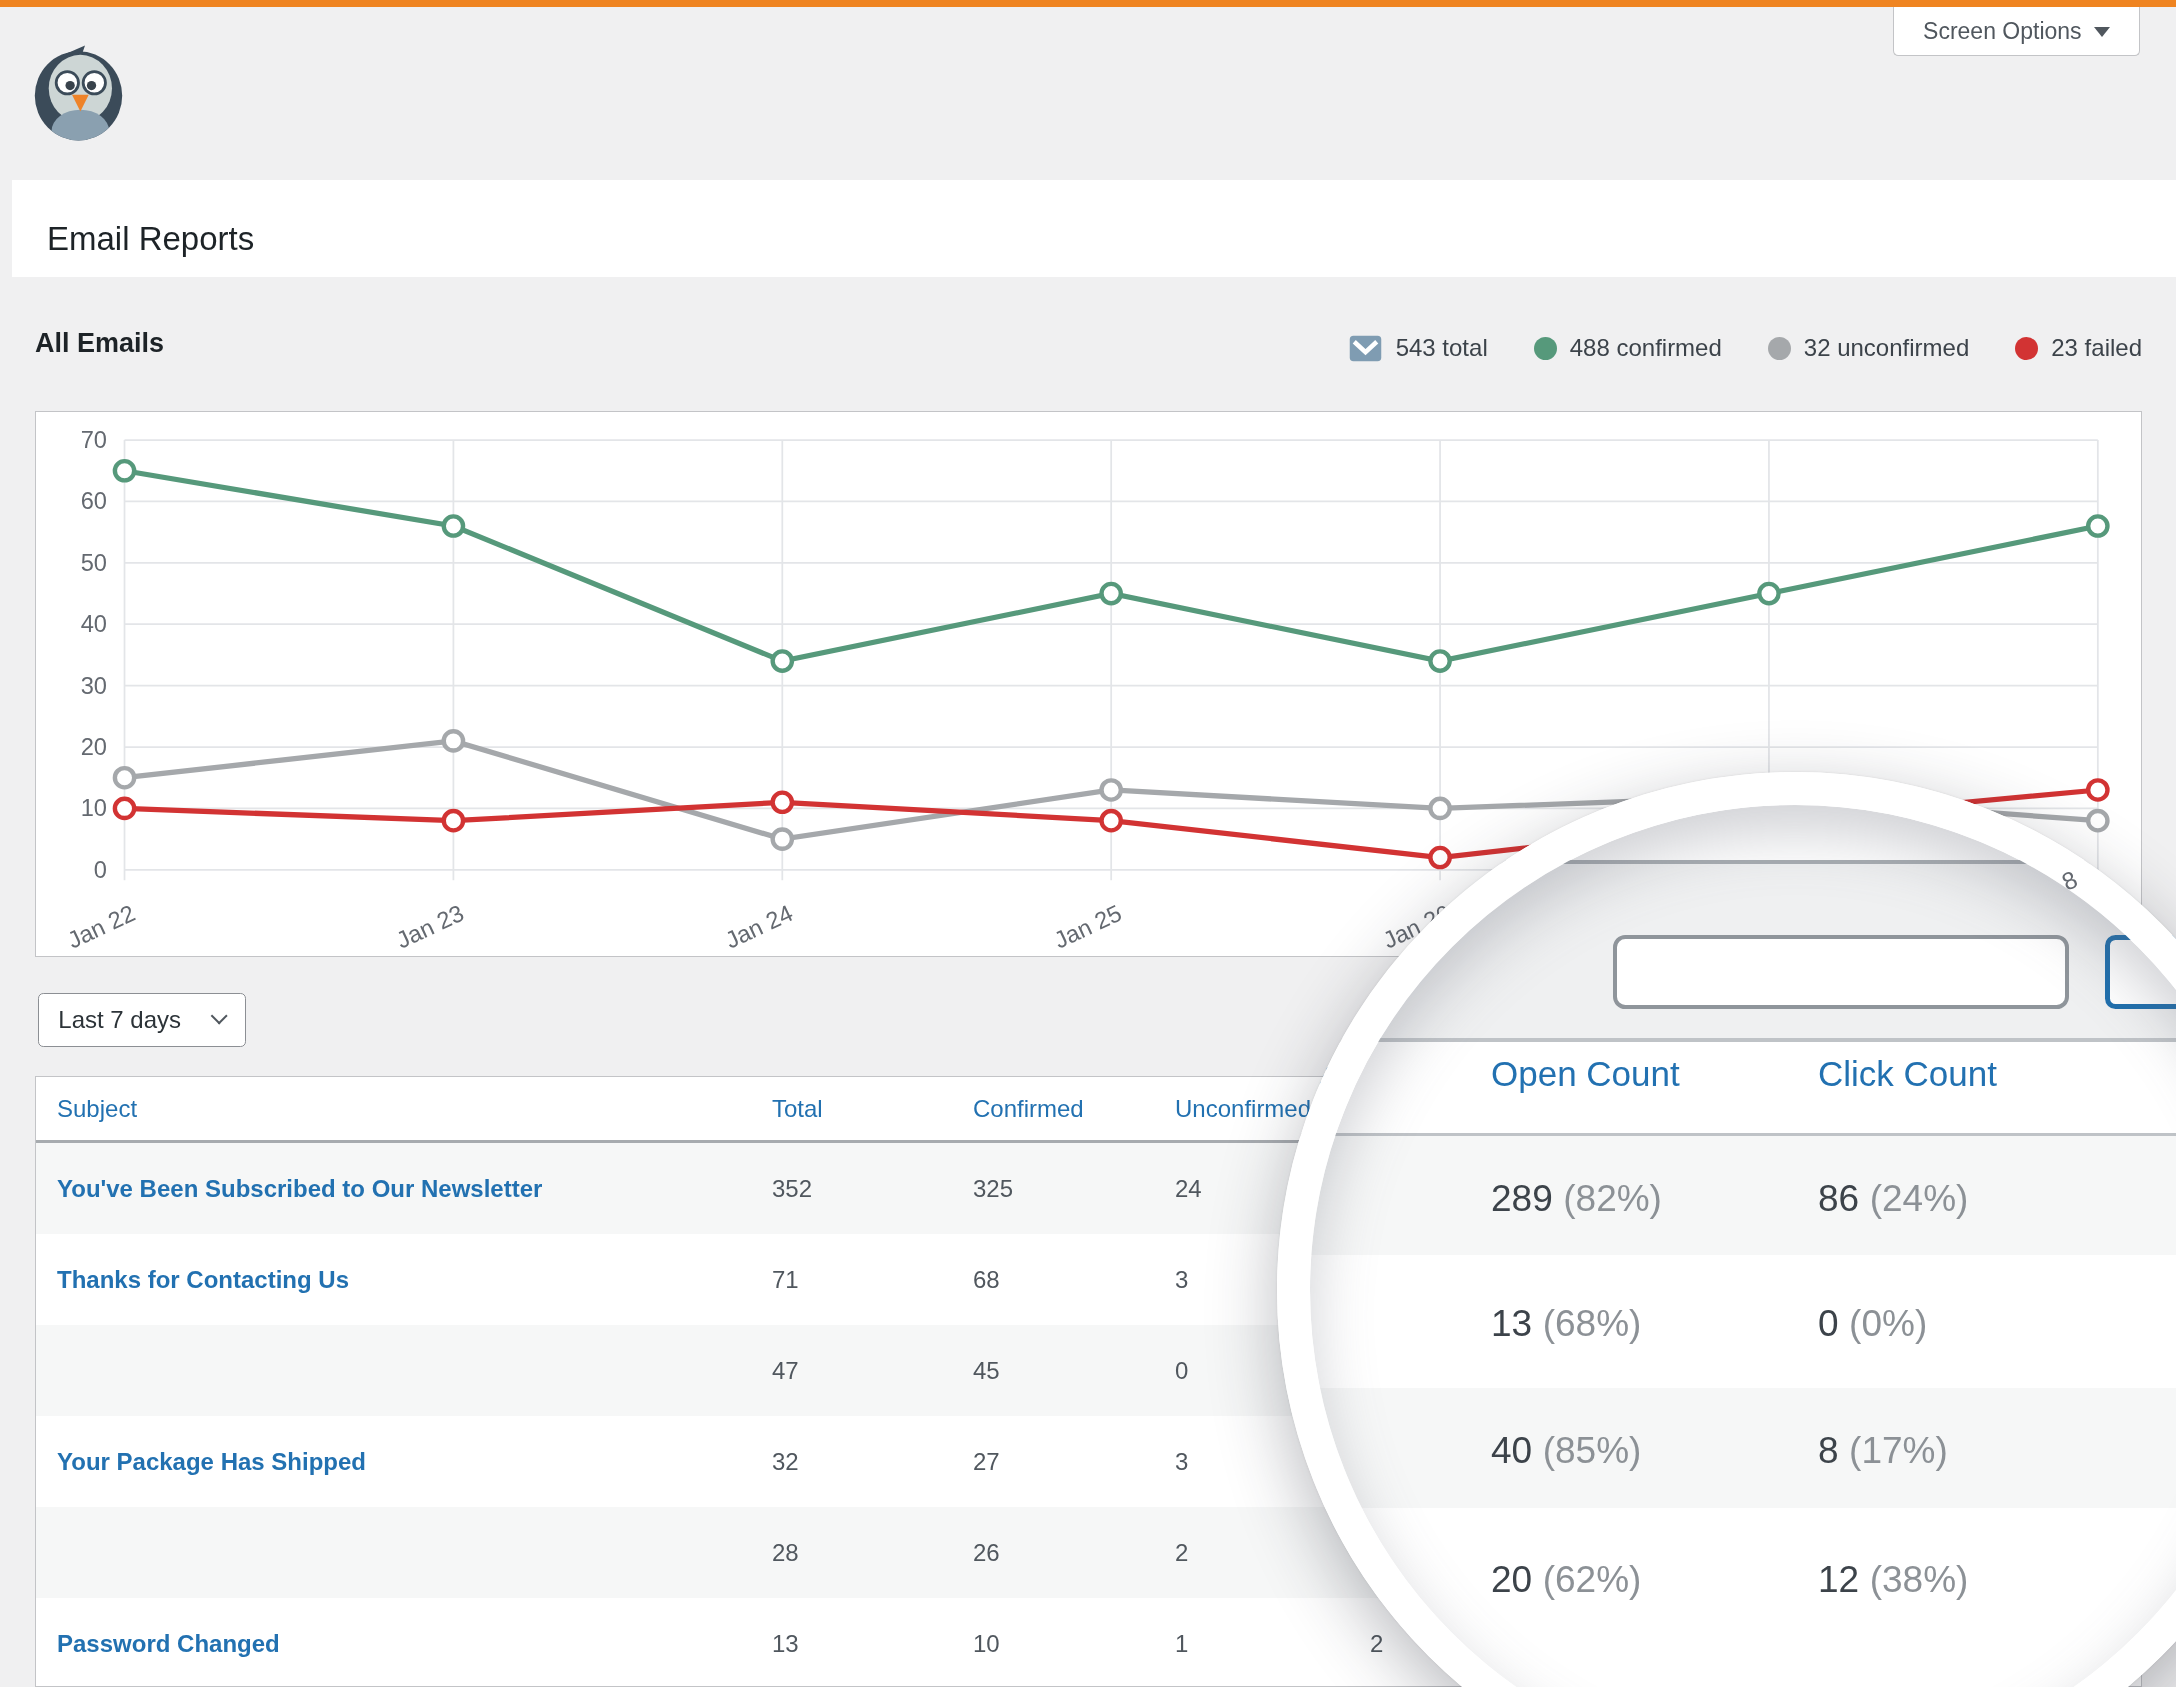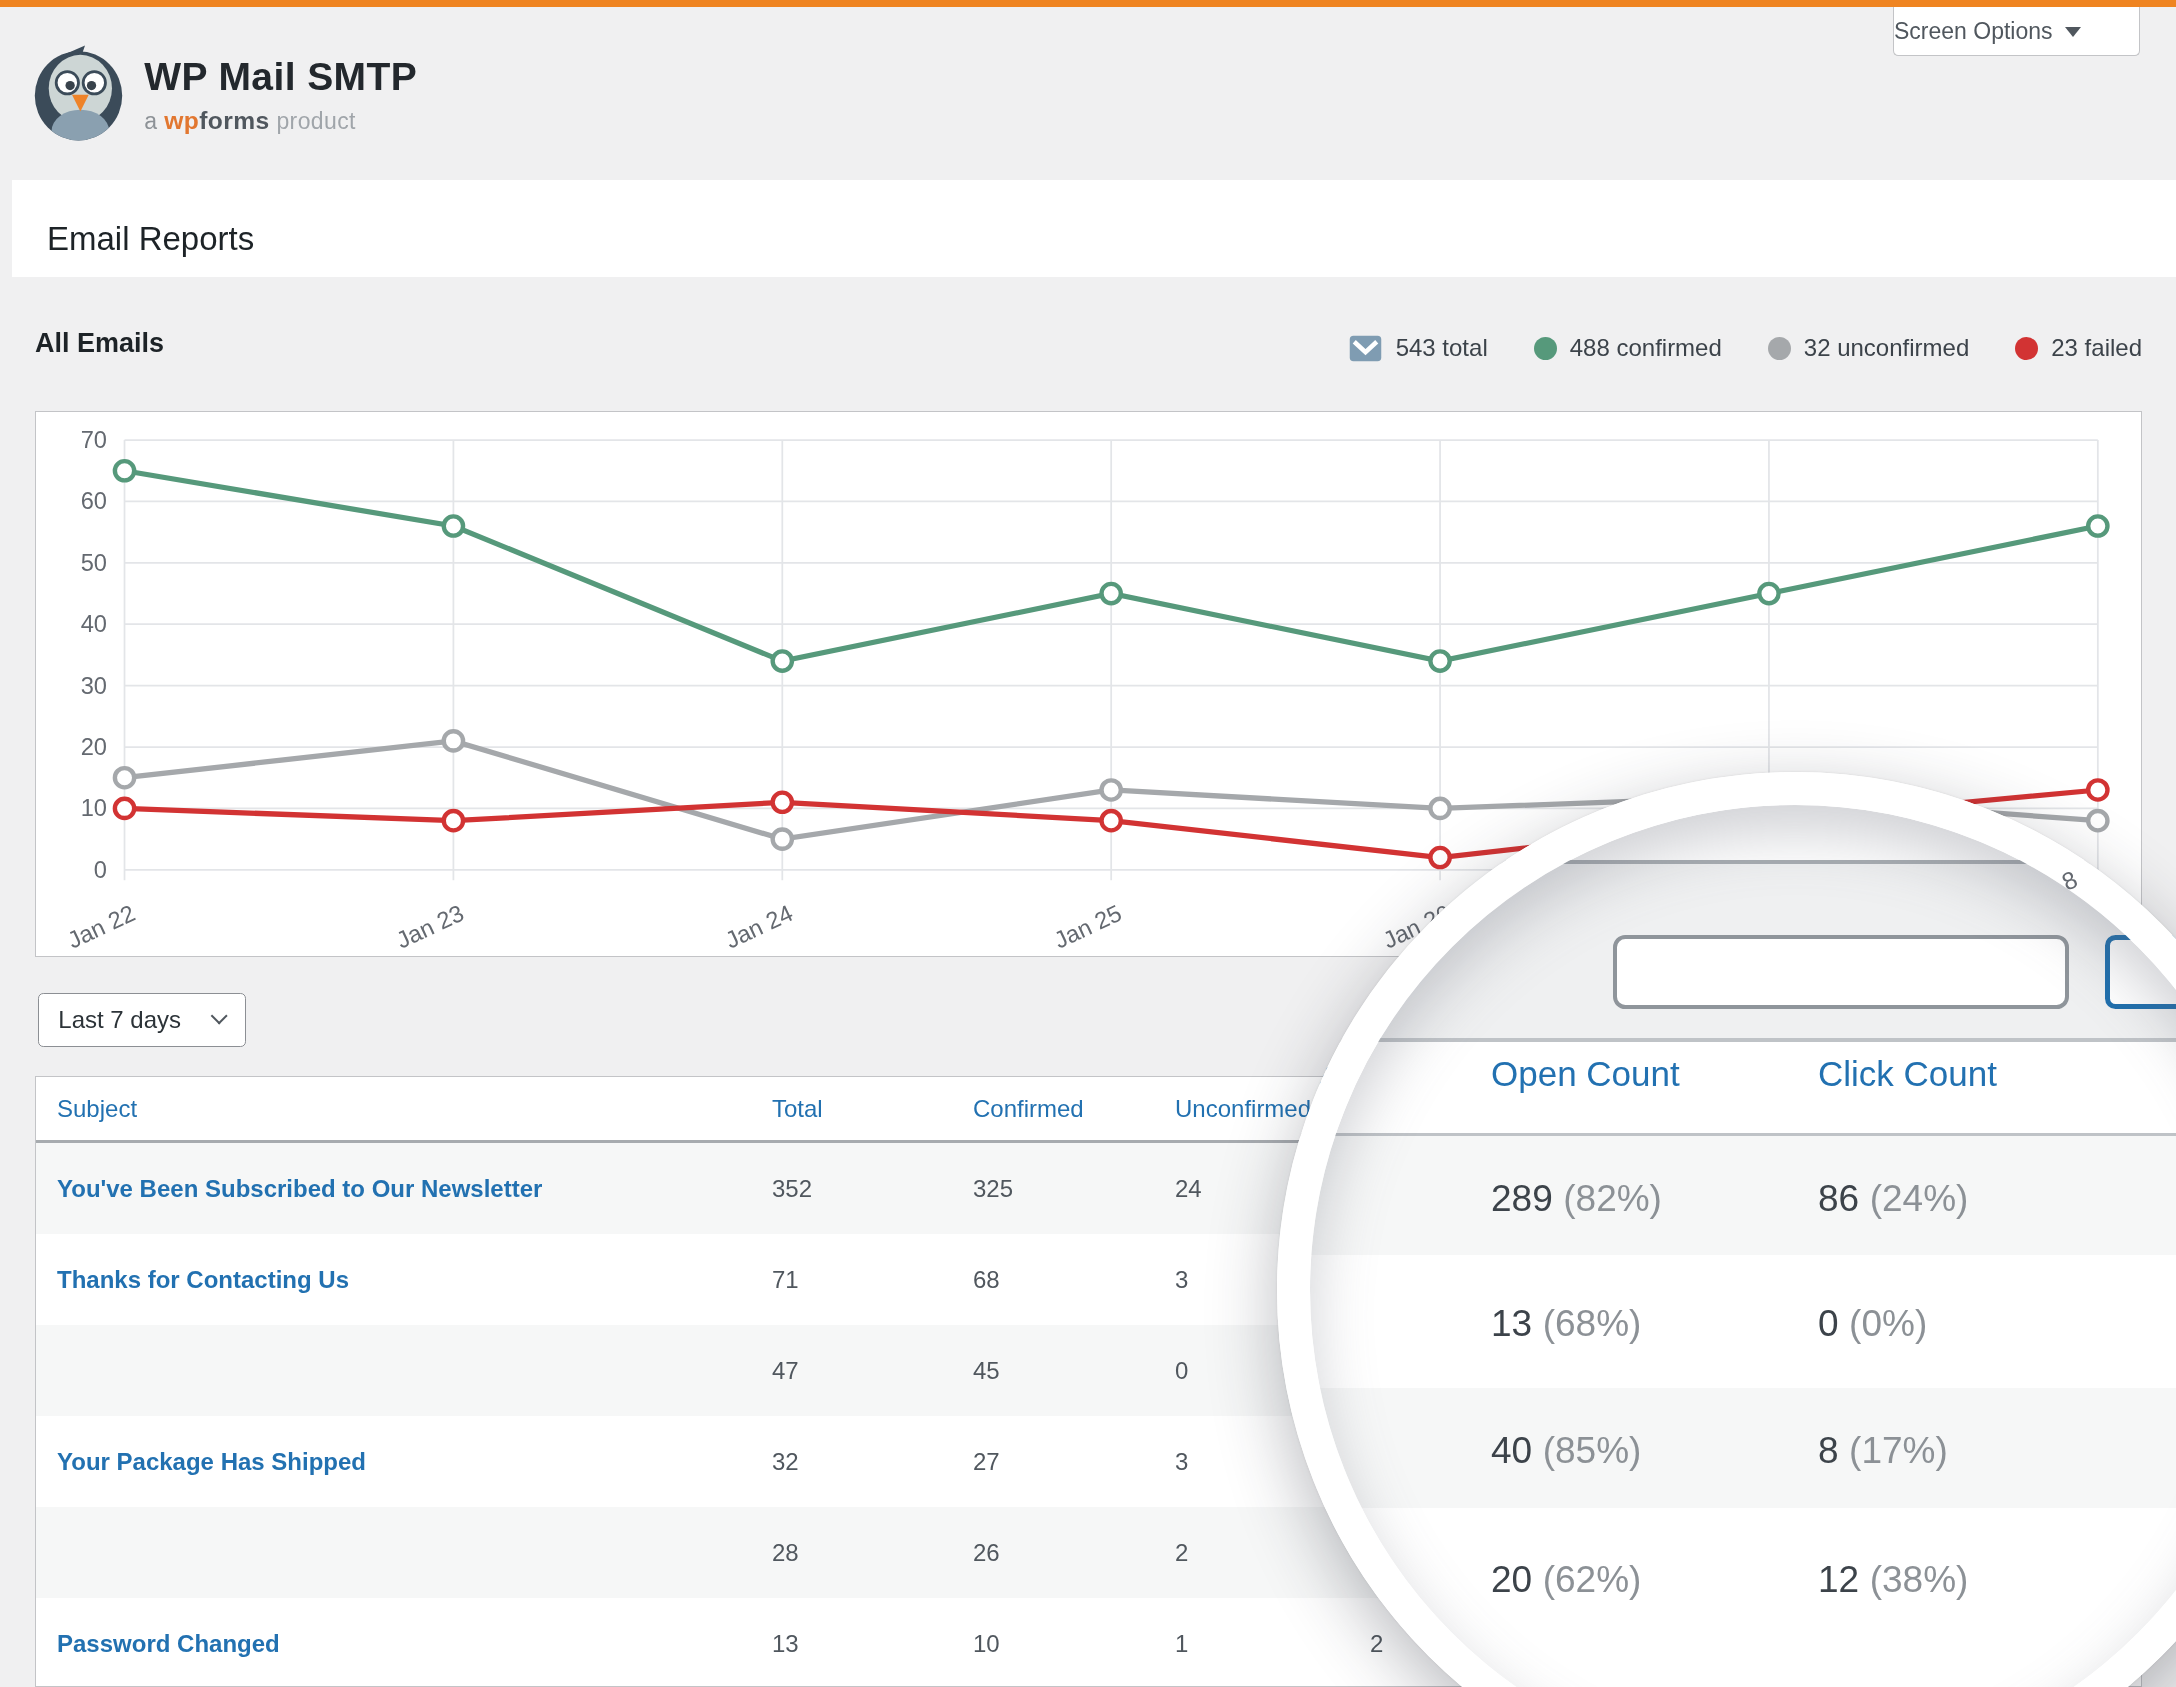--- a/index.html
+++ b/index.html
@@ -10,21 +10,21 @@
     font-family:"Liberation Sans", sans-serif;
   }
   .abs { position:absolute; }
 
   
   .topbar { left:0; top:0; width:2177px; height:7px; background:#ef8421; }
   .screen-options {
     left:1893px; top:7px; width:247px; height:49px;
     background:#fff; border:1.8px solid #c3c4c7; border-top:none;
     border-radius:0 0 5.3px 5.3px;
-    display:flex; align-items:center; justify-content:flex-start; gap:12.3px;
+    display:flex; align-items:center; justify-content:center; gap:12.3px;
     font-size:23px; color:#50575e; cursor:pointer;
   }
   .tri-down { width:0; height:0; border-left:8.8px solid transparent;
     border-right:8.8px solid transparent; border-top:10.5px solid #50575e; margin-top:2.6px; }
 
   .brand { left:32px; top:44px; display:flex; gap:19.3px; align-items:flex-start; }
   .brand-logo { width:93px; height:98px; }
   .brand-name { font-size:39px; font-weight:bold; color:#23282d; letter-spacing:0.4px; margin-top:10.5px; }
   .brand-tagline { margin-top:8.8px; font-size:23px; color:#8d9297; letter-spacing:0.4px; }
   .brand-tagline .wp { color:#e27730; font-weight:bold; font-size:24.6px; }
@@ -114,28 +114,20 @@
     <path d="M36,10 L57,1 L51,18 Z" fill="#3b4b59"></path>
     <ellipse cx="50" cy="55" rx="47" ry="48" fill="#3b4b59"></ellipse>
     <ellipse cx="52" cy="47" rx="34" ry="36" fill="#cdd6d5"></ellipse>
     <ellipse cx="52" cy="93" rx="31" ry="23" fill="#8aa0b0" clip-path="url(#pc)"></ellipse>
     <circle cx="38" cy="41" r="12" fill="#fff" stroke="#3b4b59" stroke-width="3"></circle>
     <circle cx="67" cy="41" r="12" fill="#fff" stroke="#3b4b59" stroke-width="3"></circle>
     <circle cx="41" cy="44" r="5" fill="#39434c"></circle>
     <circle cx="64" cy="44" r="5" fill="#39434c"></circle>
     <path d="M43,54 L61,54 L52,72 Z" fill="#ee8329"></path>
   </svg>
-  <div>
-    <div class="brand-name">WP Mail SMTP</div>
-    <div class="brand-tagline">
-      <span>a</span>
-      <span class="wp">wp</span><span class="forms">forms</span>
-      <span class="product">product</span>
-    </div>
-  </div>
 </div>
 
 <div class="abs title-band">
   <h1 class="page-title">Email Reports</h1>
 </div>
 
 <div class="abs section-title">All Emails</div>
 <div class="abs legend">
   <div class="legend-item">
     <svg class="mail-ic" viewBox="0 0 44 36">

